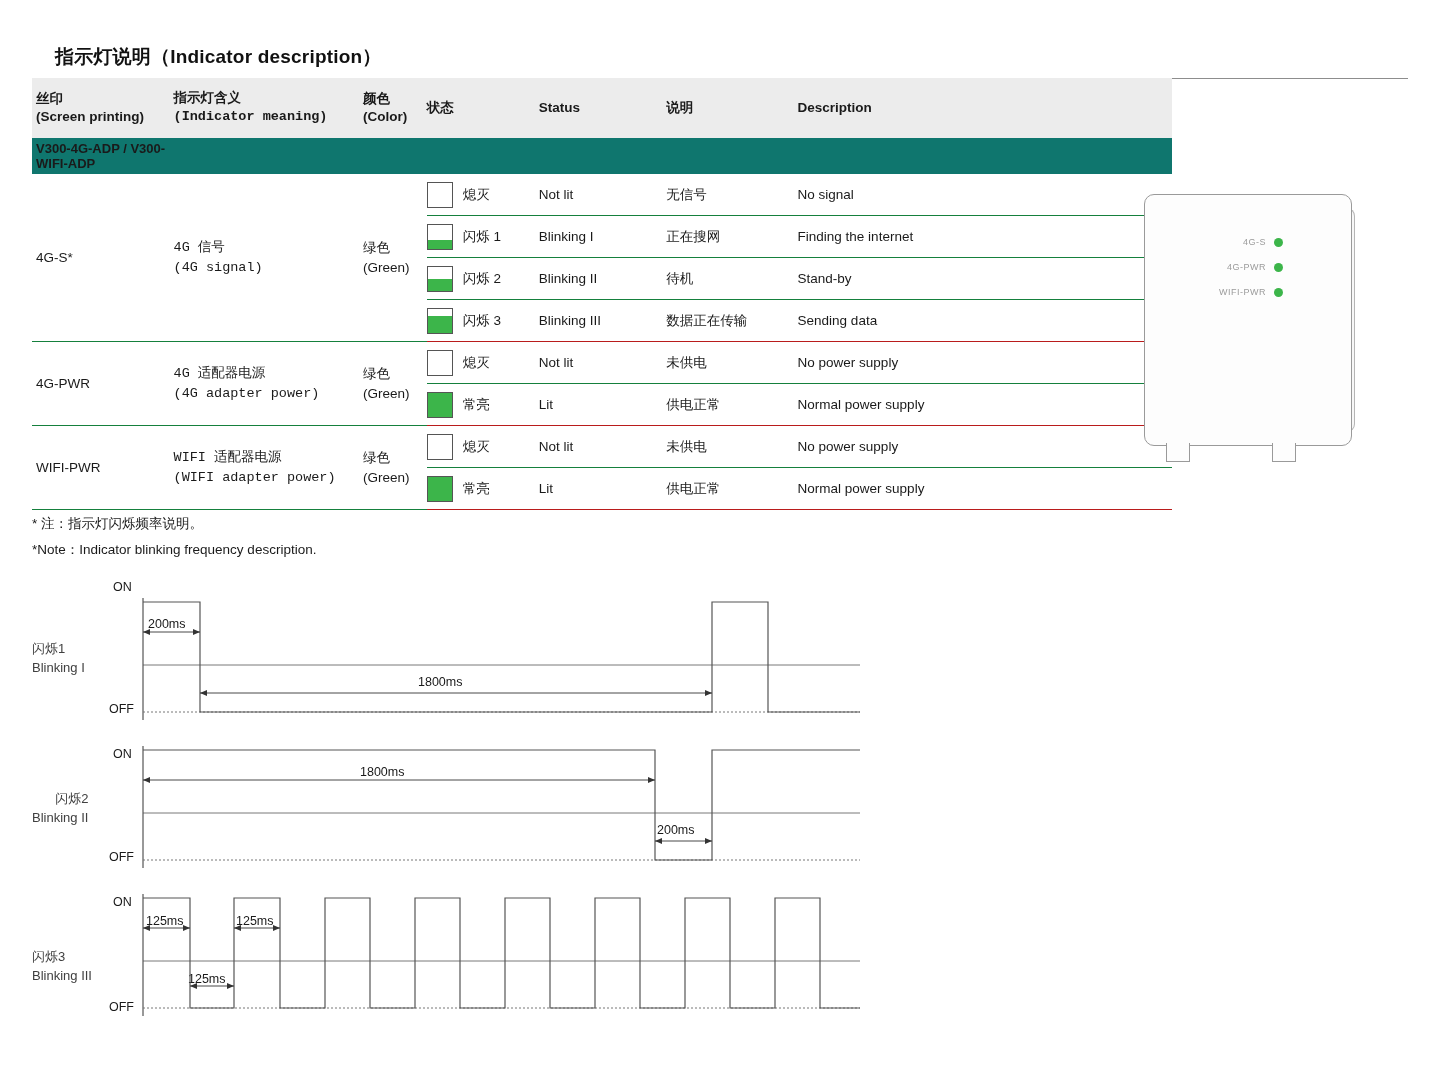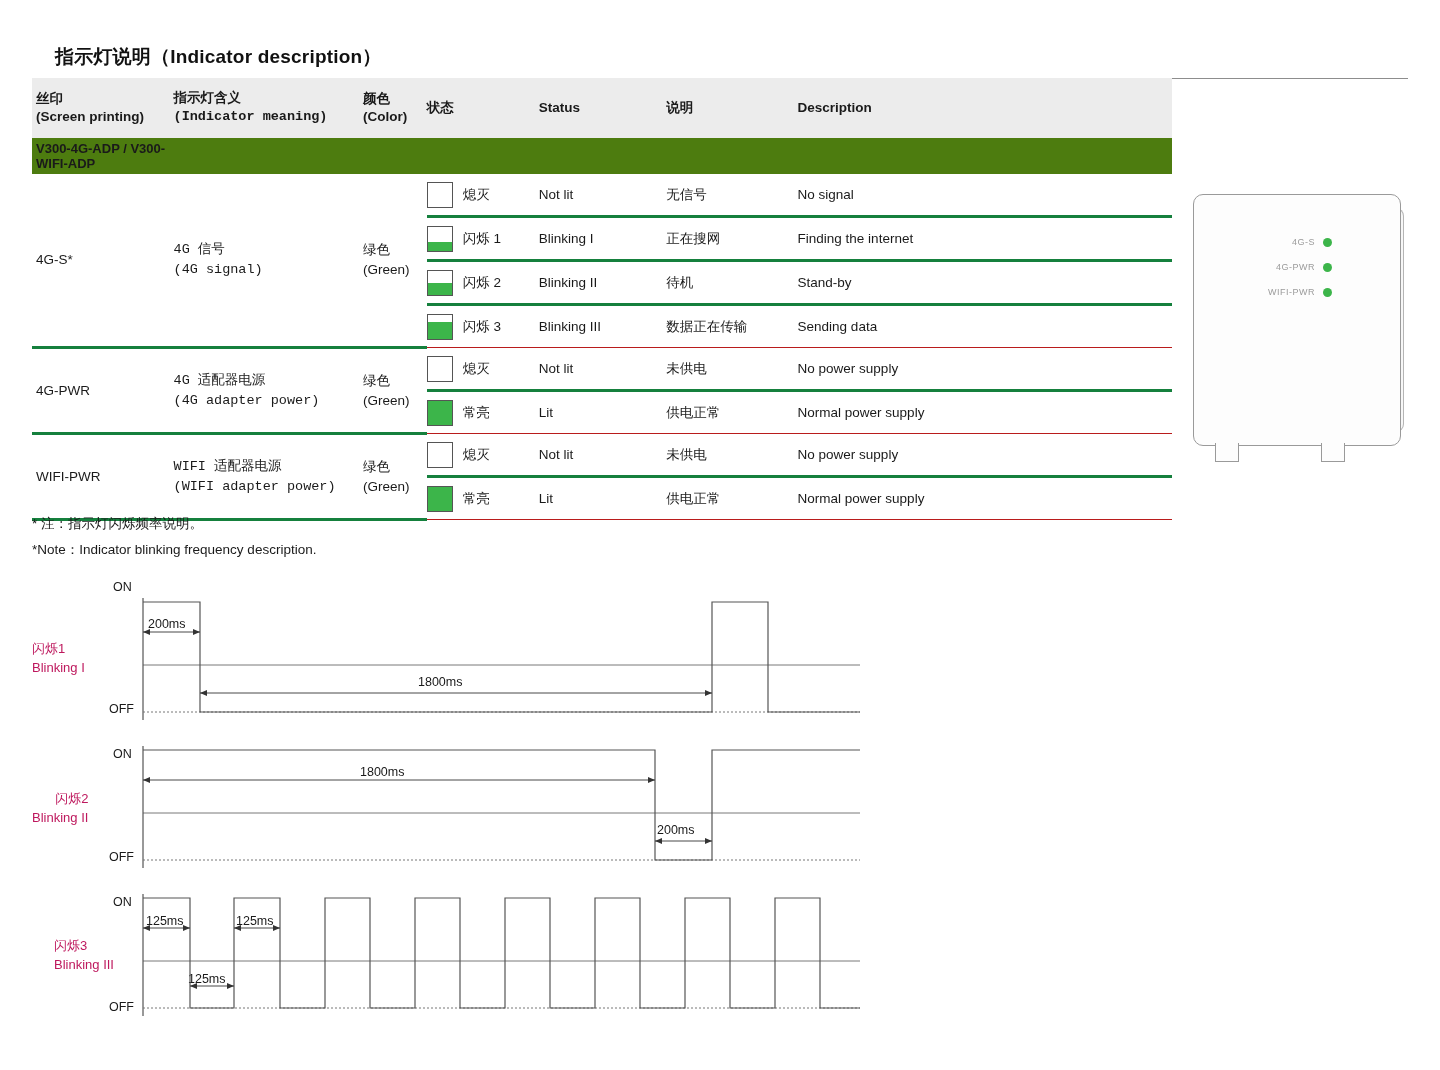--- a/index.html
+++ b/index.html
@@ -53,36 +53,36 @@
   .hdr-row td {
     background: #ececec;
     height: 48px;
     font-weight: bold;
     font-size: 13.5px;
     padding: 6px 0 6px 0;
     line-height: 1.35;
     vertical-align: middle;
   }
   .sub-row td {
-    background: #4d7c0f;
+    background: #0f766e;
     height: 26px;
     font-weight: bold;
     font-size: 13px;
     padding: 3px 0;
   }
   .c1 { width: 138px; padding-left: 4px !important; }
   .c2 { width: 190px; font-family: Liberation Mono, monospace; }
   .c3 { width: 64px; }
   .c4 { width: 112px; }
   .c5 { width: 128px; }
   .c6 { width: 132px; }
   .c7 { width: 376px; }
 
   .body-row td {
-    border-bottom: 3px solid #15803d;
+    border-bottom: 1px solid #15803d;
     height: 41px;
     line-height: 1.45;
   }
   .body-row.grouplast td {
     border-bottom: 1px solid #b91c1c;
   }
   .two-line { line-height: 1.5; }
 
   
   .led-wrap {
@@ -120,21 +120,21 @@
   .note2 {
     position: absolute;
     left: 32px;
     top: 541px;
     font-size: 13.5px;
   }
 
   
   .device {
     position: absolute;
-    left: 1185px;
+    left: 1136px;
     top: 180px;
     width: 230px;
     height: 290px;
   }
   .dev-body {
     position: absolute;
     left: 8px; top: 14px;
     width: 206px; height: 250px;
     border: 1.4px solid #9a9a9a;
     border-radius: 10px;
@@ -181,21 +181,21 @@
   
   .diagrams {
     position: absolute;
     left: 0; top: 580px;
     width: 1440px; height: 470px;
   }
   .diag-label {
     position: absolute;
     font-size: 13px;
     line-height: 1.45;
-    color: #be185d;
+    color: #404040;
   }
   .axis-txt {
     position: absolute;
     font-size: 12.5px;
     color: #1a1a1a;
   }
   svg { display: block; }
 </style>
 </head>
 <body>
@@ -438,21 +438,21 @@
 
       <line x1="143" y1="52" x2="655" y2="52" stroke="#333" stroke-width="0.9"></line>
       <polygon points="143,52 150,49 150,55" fill="#333"></polygon>
       <polygon points="655,52 648,49 648,55" fill="#333"></polygon>
 
       <line x1="655" y1="113" x2="712" y2="113" stroke="#333" stroke-width="0.9"></line>
       <polygon points="655,113 662,110 662,116" fill="#333"></polygon>
       <polygon points="712,113 705,110 705,116" fill="#333"></polygon>
     </svg>
 
-    <div class="diag-label" style="left:32px; top:357px;margin-left:22px;">
+    <div class="diag-label" style="left:32px; top:368px;">
       <div>闪烁3</div>
       <div>Blinking III</div>
     </div>
     <div class="axis-txt" style="left:113px; top:315px;">ON</div>
     <div class="axis-txt" style="left:109px; top:420px;">OFF</div>
     <div class="axis-txt" style="left:146px; top:334px;">125ms</div>
     <div class="axis-txt" style="left:236px; top:334px;">125ms</div>
     <div class="axis-txt" style="left:188px; top:392px;">125ms</div>
 
     <svg style="position:absolute; left:0; top:296px;" width="900" height="160">

